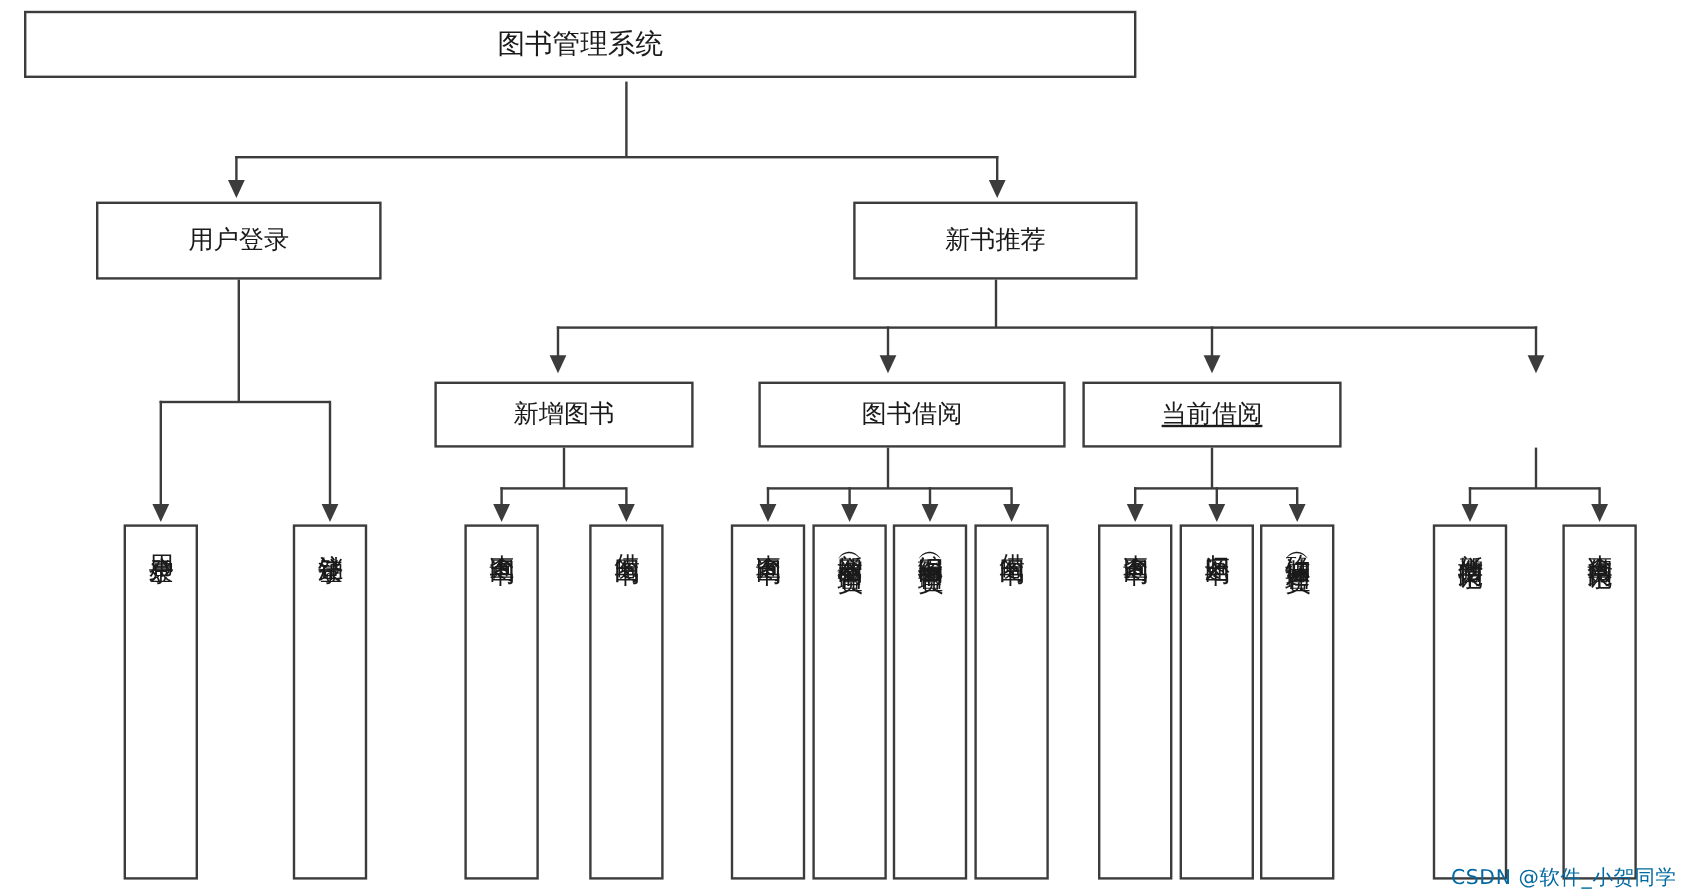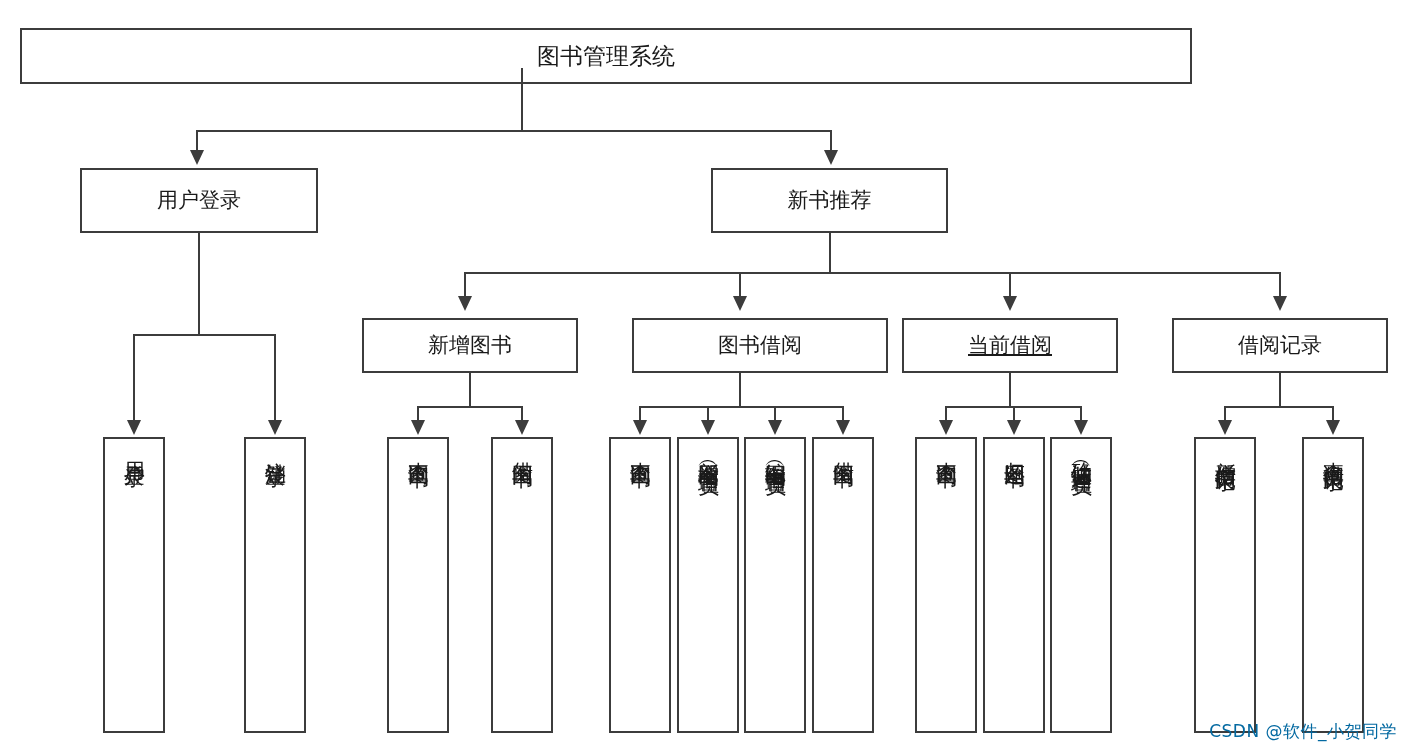--- a/index.html
+++ b/index.html
@@ -75,21 +75,21 @@
     white-space:nowrap;
     user-select:none;
     margin-top:48px;
   }
 </style>
 </head>
 <body>
 
 <div id="canvas">
 
-  <div class="node root" style="left:20px;top:28px;width:1172px;height:56px;">
+  <div class="node root" style="left:20px;top:9px;width:927px;height:56px;">
     <span>图书管理系统</span>
   </div>
 
   <div class="ln v" style="left:521px;top:68px;height:63px;"></div>
   <div class="ln h" style="left:196px;top:130px;width:636px;"></div>
   <div class="ln v" style="left:196px;top:130px;height:22px;"></div>
   <div class="arrow" style="left:190px;top:150px;"></div>
   <div class="ln v" style="left:830px;top:130px;height:22px;"></div>
   <div class="arrow" style="left:824px;top:150px;"></div>
 
@@ -121,23 +121,20 @@
   </div>
 
   <div class="node lvl3" style="left:632px;top:318px;width:256px;height:55px;">
     <span>图书借阅</span>
   </div>
 
   <div class="node lvl3" style="left:902px;top:318px;width:216px;height:55px;text-decoration:underline;">
     <span>当前借阅</span>
   </div>
 
-  <div class="node lvl3" style="left:1172px;top:318px;width:216px;height:55px;">
-    <span>借阅记录</span>
-  </div>
 
   <div class="ln v" style="left:198px;top:233px;height:102px;"></div>
   <div class="ln h" style="left:133px;top:334px;width:142px;"></div>
   <div class="ln v" style="left:133px;top:334px;height:88px;"></div>
   <div class="arrow" style="left:127px;top:420px;"></div>
   <div class="ln v" style="left:274px;top:334px;height:88px;"></div>
   <div class="arrow" style="left:268px;top:420px;"></div>
 
   <div class="ln v" style="left:469px;top:373px;height:34px;"></div>
   <div class="ln h" style="left:417px;top:406px;width:105px;"></div>

